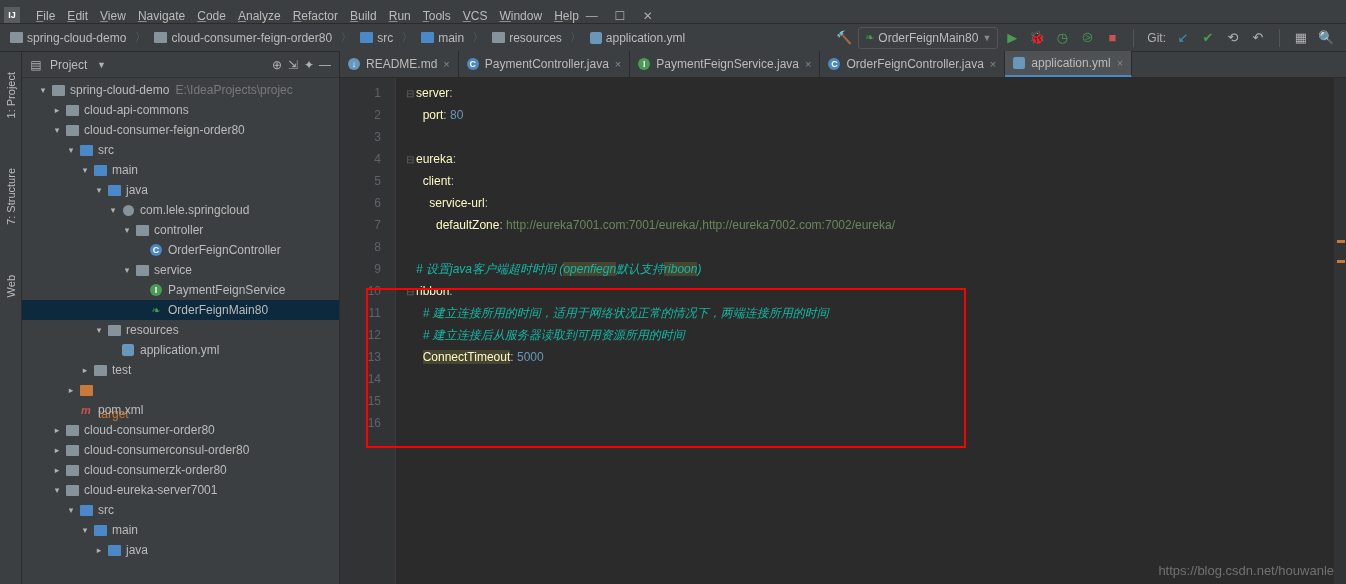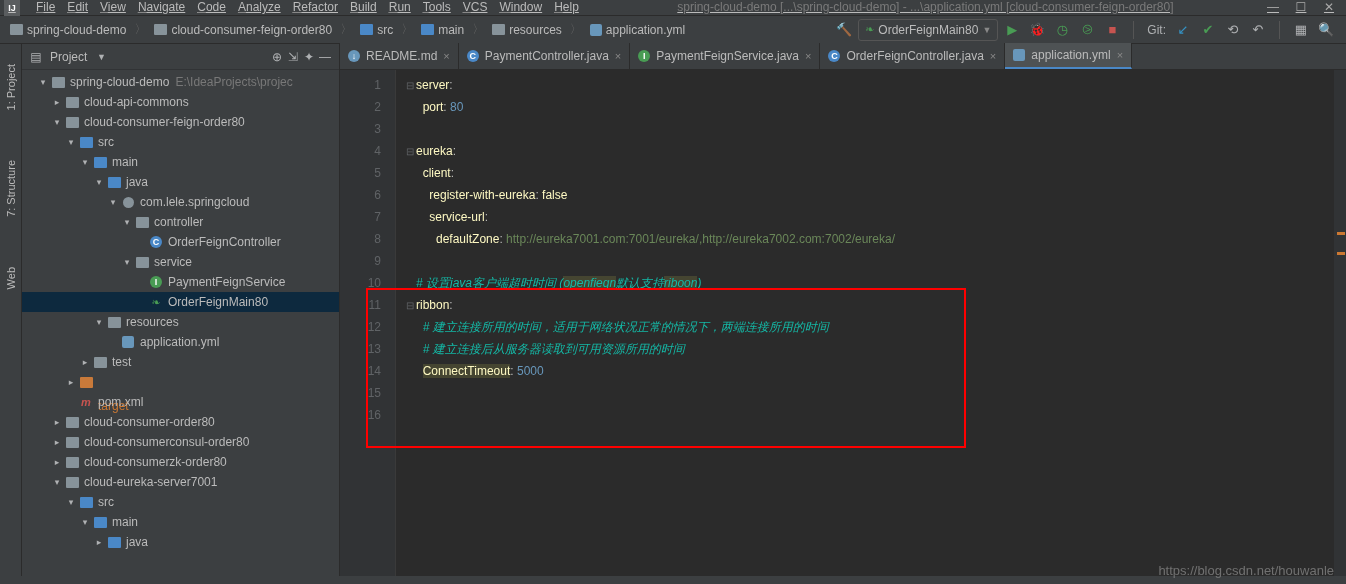--- a/index.html
+++ b/index.html
@@ -1,17 +1,17 @@
 <!DOCTYPE html>
 <html><head>
 <meta charset="utf-8">
 <style>
 * { margin: 0; padding: 0; box-sizing: border-box; font-family: "Segoe UI", Arial, sans-serif; font-size: 12px; }
 body { background: #3c3f41; color: #bbbbbb; width: 1346px; height: 584px; overflow: hidden; position: relative; }
-.menubar { height: 16px; background: #3c3f41; display: flex; align-items: flex-start; padding: 0 4px; border-bottom: 1px solid #2b2b2b; text-decoration: underline; }
+.menubar { height: 24px; background: #3c3f41; display: flex; align-items: flex-end; padding: 0 4px; border-bottom: 1px solid #2b2b2b; }
 .menubar .logo { width: 16px; height: 16px; background: #5a5d5f; margin-right: 10px; display:flex; align-items:center; justify-content:center; color:#fff; font-size:9px; font-weight:bold; }
 .menubar .menu-item { padding: 0 6px; cursor: pointer; color: #bbbbbb; }
 .menubar .menu-item u { text-decoration: underline; text-decoration-color: #888; }
 .menubar .title { flex: 1; text-align: center; color: #7a7a7a; font-size: 12px; }
 .menubar .win-controls { display: flex; gap: 14px; padding-right: 6px; }
 .menubar .win-controls span { width: 14px; height: 14px; display: inline-flex; align-items: center; justify-content: center; color: #aaa; }
 .navbar { height: 28px; background: #3c3f41; display: flex; align-items: center; padding: 0 6px; border-bottom: 1px solid #2b2b2b; }
 .bc { display: flex; align-items: center; gap: 2px; flex: 1; }
 .bc-seg { display: flex; align-items: center; gap: 4px; color: #bbb; padding: 2px 4px; }
 .bc-sep { color: #666; padding: 0 2px; }
@@ -71,21 +71,20 @@
 .minimap .mk { position: absolute; right: 1px; width: 8px; height: 3px; background: #cc7832; }
 .watermark { position: absolute; right: 12px; bottom: 6px; color: #888; font-size: 13px; opacity: 0.75; z-index: 50; }
 .divider { width: 1px; height: 18px; background: #555; margin: 0 4px; }
 </style>
 </head>
 <body>
 
 <div class="menubar">
   <div class="logo">IJ</div>
   <div id="menu-items"><span class="menu-item"><u>F</u>ile</span><span class="menu-item"><u>E</u>dit</span><span class="menu-item"><u>V</u>iew</span><span class="menu-item"><u>N</u>avigate</span><span class="menu-item"><u>C</u>ode</span><span class="menu-item"><u>A</u>nalyze</span><span class="menu-item"><u>R</u>efactor</span><span class="menu-item"><u>B</u>uild</span><span class="menu-item"><u>R</u>un</span><span class="menu-item"><u>T</u>ools</span><span class="menu-item"><u>V</u>CS</span><span class="menu-item"><u>W</u>indow</span><span class="menu-item"><u>H</u>elp</span></div>
-  <div class="title">spring-cloud-demo [...\spring-cloud-demo] - ...\application.yml [cloud-consumer-feign-order80]</div>
   <div class="win-controls">
     <span>—</span>
     <span>☐</span>
     <span>✕</span>
   </div>
 </div>
 
 <div class="navbar">
   <div class="bc" id="breadcrumb">
       <span class="bc-seg">
@@ -382,21 +381,20 @@
           <div class="ln">14</div>
           <div class="ln">15</div>
           <div class="ln">16</div>
         </div>
       <div class="code" id="code">
         <div class="line"><span class="fold">⊟</span><span class="kw">server</span>:</div>
           <div class="line"><span class="fold"> </span>  <span class="kw">port</span>: <span class="num">80</span></div>
           <div class="line"><span class="fold"> </span></div>
           <div class="line"><span class="fold">⊟</span><span class="kw">eureka</span>:</div>
           <div class="line"><span class="fold"> </span>  <span class="kw">client</span>:</div>
-          <div class="line"><span class="fold"> </span>    <span class="kw">register-with-eureka</span>: <span class="kw">false</span></div>
           <div class="line"><span class="fold"> </span>    <span class="kw">service-url</span>:</div>
           <div class="line"><span class="fold"> </span>      <span class="kw">defaultZone</span>: <span class="str">http://eureka7001.com:7001/eureka/,http://eureka7002.com:7002/eureka/</span></div>
           <div class="line"><span class="fold"> </span></div>
           <div class="line"><span class="fold"> </span><span class="cmt"># 设置</span><span class="cmt cmt-it">java</span><span class="cmt">客户端超时时间 (</span><span class="cmt cmt-it word-warn">openfiegn</span><span class="cmt">默认支持</span><span class="cmt cmt-it word-warn">riboon</span><span class="cmt">)</span></div>
           <div class="line"><span class="fold">⊟</span><span class="kw">ribbon</span>:</div>
           <div class="line"><span class="fold"> </span><span class="cmt">  # 建立连接所用的时间，适用于网络状况正常的情况下，两端连接所用的时间</span></div>
           <div class="line"><span class="fold"> </span><span class="cmt">  # 建立连接后从服务器读取到可用资源所用的时间</span></div>
           <div class="line"><span class="fold"> </span>  <span class="kw word-warn">ConnectTimeout</span>: <span class="num">5000</span></div>
           <div class="line"><span class="fold"> </span></div>
           <div class="minimap">

